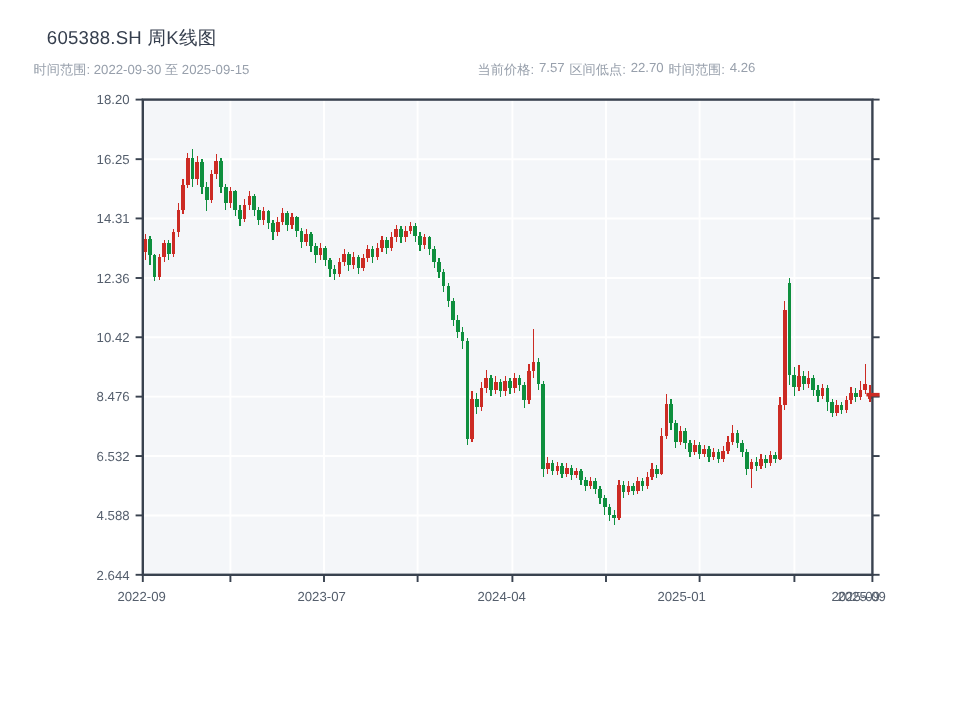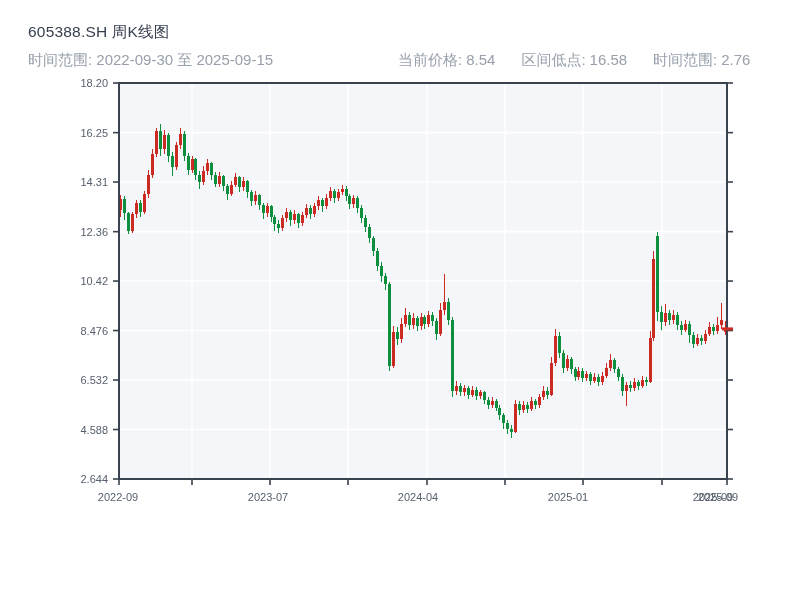--- a/index.html
+++ b/index.html
@@ -2,54 +2,54 @@
 <html><head>
 <meta charset="utf-8">
 <style>
   html,body{margin:0;padding:0;}
   body{
     width:800px;height:600px;position:relative;background:#ffffff;
     font-family:"Liberation Sans","DejaVu Sans",sans-serif;
     -webkit-font-smoothing:antialiased;
   }
   .page-title{
-    position:absolute;left:28px;top:22px;
+    position:absolute;left:39px;top:22px;
     font-size:15.5px;font-weight:500;color:#363f4e;letter-spacing:.2px;
   }
   .sub-row{
     position:absolute;left:28px;top:51px;right:40px;height:16px;
-    font-size:15px;color:#98a0ac;white-space:nowrap;
+    font-size:11px;color:#98a0ac;white-space:nowrap;
   }
   .stats{
-    position:absolute;left:370px;top:0;display:flex;gap:26px;
+    position:absolute;left:370px;top:0;display:flex;gap:4px;
   }
   .stat{display:flex;gap:4px;}
   .stat .v{color:#98a0ac;}
   svg{position:absolute;left:0;top:0;}
   text{font-family:"Liberation Sans","DejaVu Sans",sans-serif;}
 </style>
 </head>
 <body>
 
 <div class="page-title">605388.SH 周K线图</div>
 
 <div class="sub-row">
   <span>时间范围: 2022-09-30 至 2025-09-15</span>
   <span class="stats">
     <span class="stat">
       <span>当前价格:</span>
-        <span class="v">8.54</span>
+        <span class="v">7.57</span>
     </span>
     <span class="stat">
       <span>区间低点:</span>
-        <span class="v">16.58</span>
+        <span class="v">22.70</span>
     </span>
     <span class="stat">
       <span>时间范围:</span>
-        <span class="v">2.76</span>
+        <span class="v">4.26</span>
     </span>
   </span>
 </div>
 
 <svg id="kline" width="800" height="600" viewBox="0 0 800 600">
   <rect id="plotbg" x="119" y="83" width="608" height="396" fill="#f4f6f9"></rect>
   <g id="grid">
       <line x1="119" x2="727" y1="132.6400102854204" y2="132.6400102854204" stroke="#ffffff" stroke-width="1.6"></line>
       <line x1="119" x2="727" y1="182.02545641553098" y2="182.02545641553098" stroke="#ffffff" stroke-width="1.6"></line>
       <line x1="119" x2="727" y1="231.6654667009514" y2="231.6654667009514" stroke="#ffffff" stroke-width="1.6"></line>

